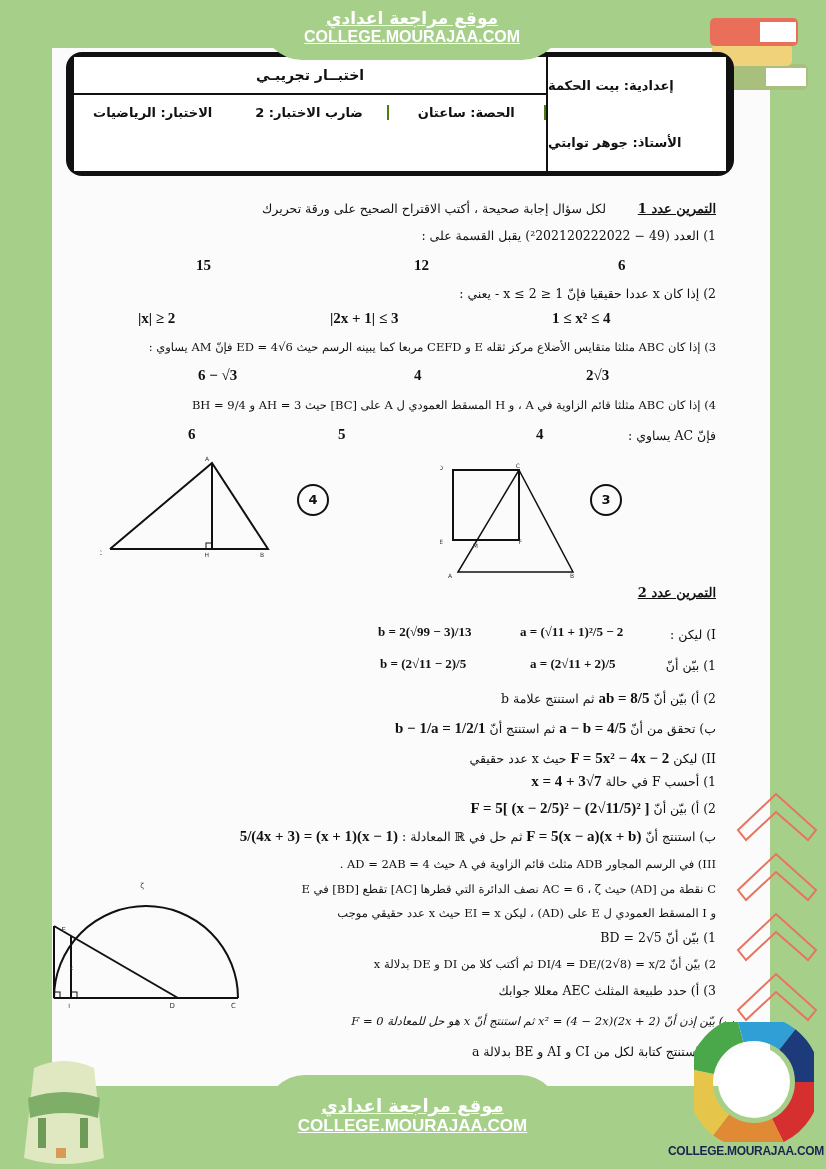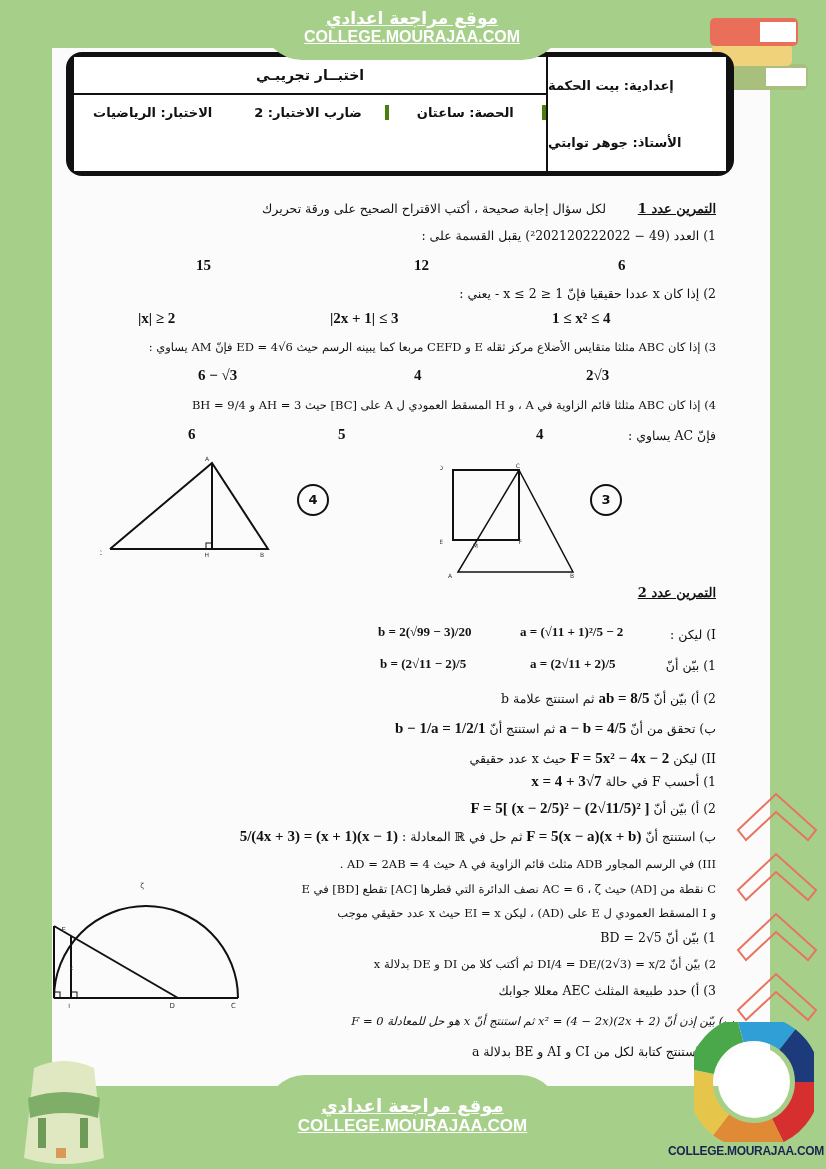--- a/index.html
+++ b/index.html
@@ -33,21 +33,21 @@
     position:absolute; left:66px; top:52px; width:668px; height:124px;
     background:#111; border-radius:16px; padding:5px 8px; box-sizing:border-box;
   }
   .header-inner {
     background:#fff; width:100%; height:100%; display:grid;
     grid-template-columns: 1fr 178px; direction:ltr;
   }
   .hdr-left { border-right:2px solid #111; display:grid; grid-template-rows:38px 35px 1fr; }
   .hdr-row { border-bottom:2px solid #111; display:flex; align-items:center; justify-content:center; font-weight:bold; font-size:14px; direction:rtl; }
   .hdr-row.last { border-bottom:none; display:grid; grid-template-columns:1fr 1fr 1fr; }
-  .hdr-cell { display:flex; align-items:center; justify-content:center; font-size:13px; font-weight:bold; border-right:4px solid #4d7c0f; direction:rtl; }
+  .hdr-cell { display:flex; align-items:center; justify-content:center; font-size:13px; font-weight:bold; border-right:2px solid #4d7c0f; direction:rtl; }
   .hdr-cell:last-child { border-right:none; }
   .hdr-right { display:flex; flex-direction:column; justify-content:space-around; align-items:flex-end; padding-right:4px; font-weight:bold; font-size:13px; direction:rtl; }
 
   .content { position:absolute; left:0; top:0; width:826px; direction:rtl; }
   .line { position:absolute; right:110px; font-size:12.5px; white-space:nowrap; font-family:"DejaVu Serif", serif; }
   .line b, .math { font-family:"Liberation Serif", serif; font-weight:bold; font-size:15px; }
   .ex-title { font-weight:bold; text-decoration:underline; font-size:13px; }
   .opt { position:absolute; font-family:"Liberation Serif", serif; font-weight:bold; font-size:15px; direction:ltr; }
   .circle-num { position:absolute; width:28px; height:28px; border:2px solid #111; border-radius:50%; text-align:center; line-height:28px; font-weight:bold; font-size:13px; }
 
@@ -142,21 +142,21 @@
     <text x="134" y="118" font-size="6" fill="#333">B</text>
   </svg>
   <div class="circle-num" style="left:590px;top:484px;">3</div>
 
   <div class="line" style="top:585px;right:110px;text-decoration:underline;">
     <span class="ex-title">التمرين عدد 2</span>
   </div>
 
   <div class="line" style="top:627px;right:110px;">I) ليكن :</div>
   <div class="opt" style="left:520px;top:624px;font-size:13px;">a = (√11 + 1)²/5 − 2</div>
-  <div class="opt" style="left:378px;top:624px;font-size:13px;">b = 2(√99 − 3)/20</div>
+  <div class="opt" style="left:378px;top:624px;font-size:13px;">b = 2(√99 − 3)/13</div>
 
   <div class="line" style="top:658px;right:110px;">1) بيّن أنّ</div>
   <div class="opt" style="left:530px;top:656px;font-size:13px;">a = (2√11 + 2)/5</div>
   <div class="opt" style="left:380px;top:656px;font-size:13px;">b = (2√11 − 2)/5</div>
 
   <div class="line" style="top:690px;right:110px;">
     <span>2) أ) بيّن أنّ</span>
     <span class="math">ab = 8/5</span>
     <span>ثم استنتج علامة b</span>
   </div>
@@ -188,21 +188,21 @@
     <span>ب) استنتج أنّ</span>
     <span class="math">F = 5(x − a)(x + b)</span>
     <span>ثم حل في ℝ المعادلة :</span>
     <span class="math">(x − 1)(x + 1) = (4x + 3)/5</span>
   </div>
 
   <div class="line" style="top:857px;right:110px;font-size:11.5px;">III) في الرسم المجاور ADB مثلث قائم الزاوية في A حيث AD = 2AB = 4 .</div>
   <div class="line" style="top:882px;right:110px;font-size:11.5px;">C نقطة من [AD) حيث AC = 6 ، ζ نصف الدائرة التي قطرها [AC] تقطع [BD] في E</div>
   <div class="line" style="top:906px;right:110px;font-size:11.5px;">و I المسقط العمودي ل E على (AD) ، ليكن EI = x حيث x عدد حقيقي موجب</div>
   <div class="line" style="top:930px;right:110px;">1) بيّن أنّ BD = 2√5</div>
-  <div class="line" style="top:957px;right:110px;font-size:11.5px;">2) بيّن أنّ DI/4 = DE/(2√3) = x/2 ثم أكتب كلا من DI و DE بدلالة x</div>
+  <div class="line" style="top:957px;right:110px;font-size:11.5px;">2) بيّن أنّ DI/4 = DE/(2√8) = x/2 ثم أكتب كلا من DI و DE بدلالة x</div>
   <div class="line" style="top:983px;right:110px;">3) أ) حدد طبيعة المثلث AEC معللا جوابك</div>
   <div class="line" style="top:1014px;right:92px;font-size:11.5px;font-style:italic;">ب) بيّن إذن أنّ (2 + 2x)(4 − 2x) = x² ثم استنتج أنّ x هو حل للمعادلة F = 0</div>
   <div class="line" style="top:1044px;right:110px;">ج) استنتج كتابة لكل من CI و AI و BE بدلالة a</div>
 
   <svg style="position:absolute;left:50px;top:880px;" width="200" height="130" viewBox="0 0 200 130">
     <path d="M4,118 A92,92 0 0 1 188,118" fill="none" stroke="#111" stroke-width="2"></path>
     <line x1="4" y1="118" x2="188" y2="118" stroke="#111" stroke-width="2"></line>
     <line x1="4" y1="118" x2="4" y2="46" stroke="#111" stroke-width="2"></line>
     <line x1="4" y1="46" x2="128" y2="118" stroke="#111" stroke-width="2"></line>
     <line x1="21" y1="56" x2="21" y2="118" stroke="#111" stroke-width="2"></line>

